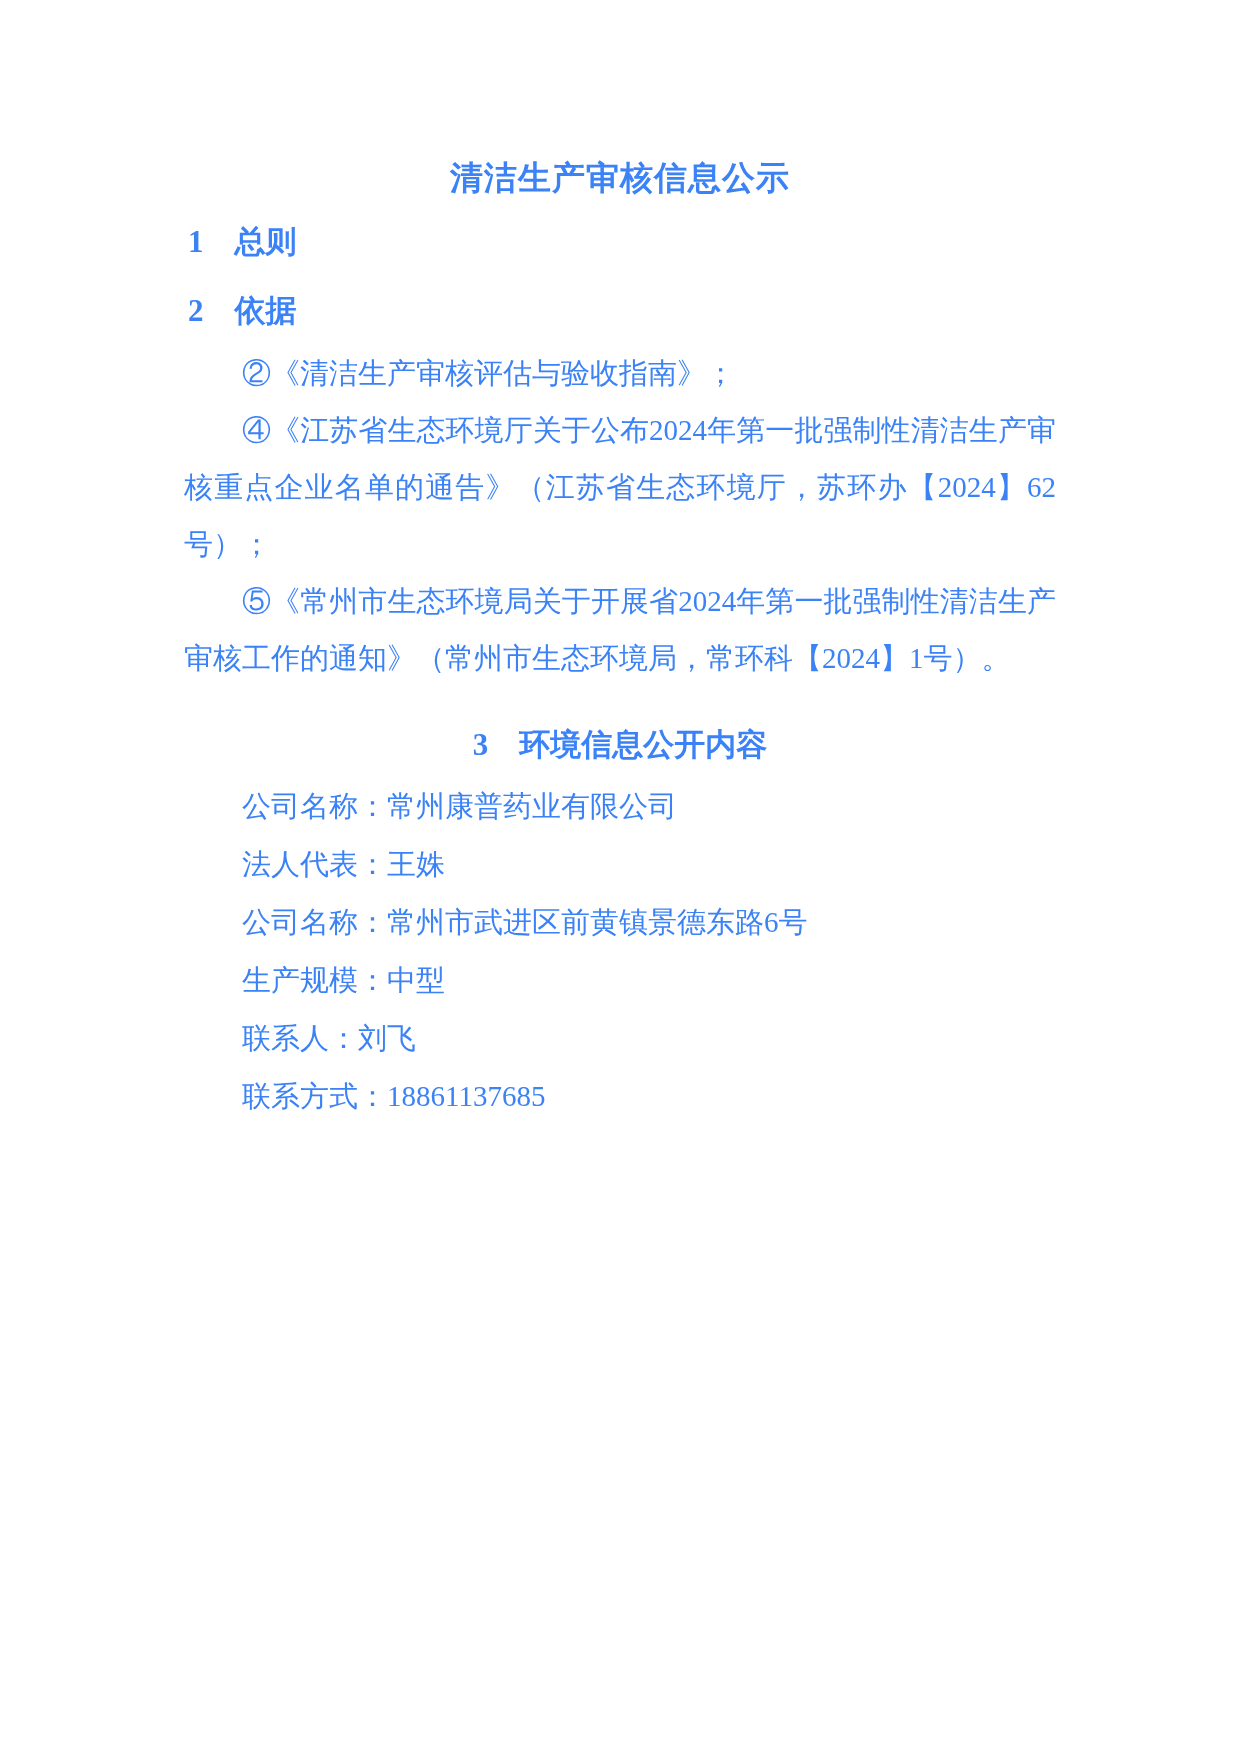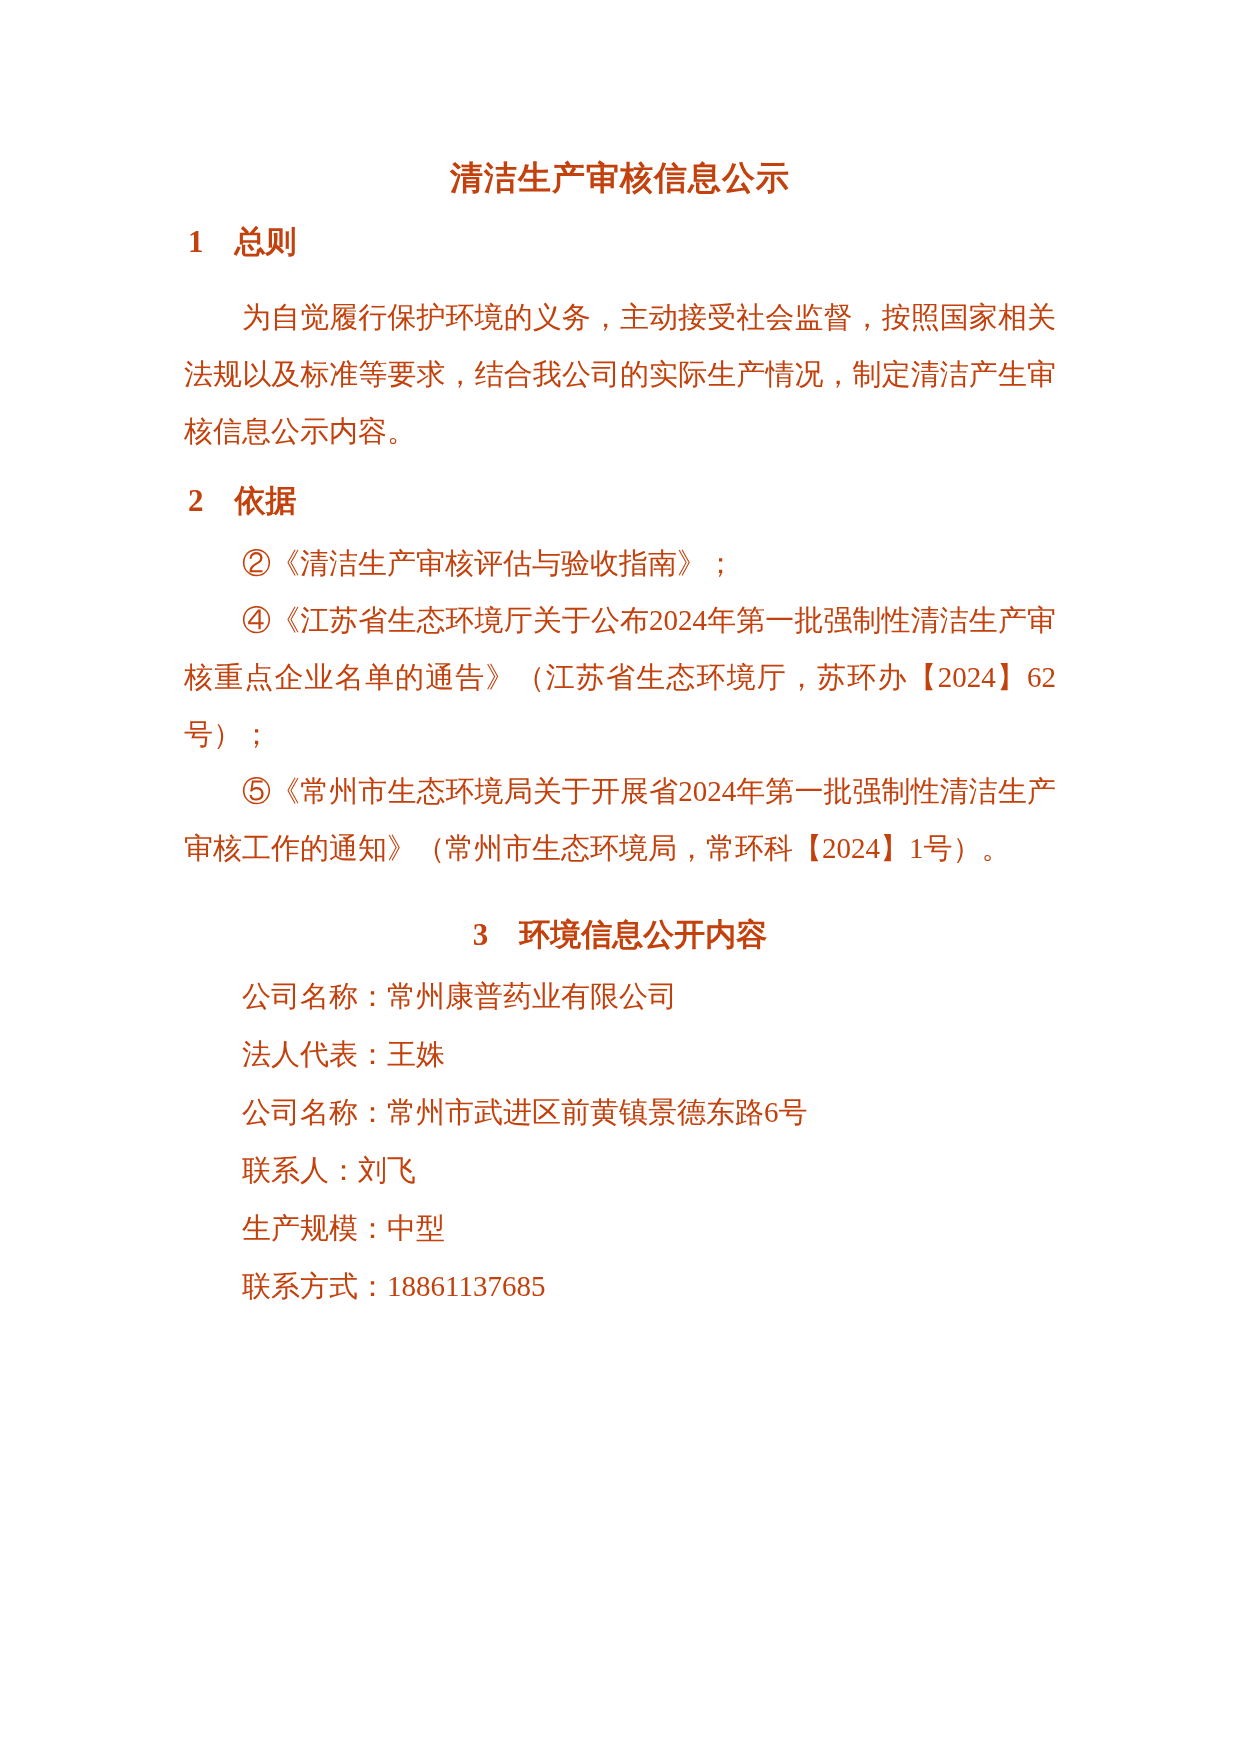--- a/index.html
+++ b/index.html
@@ -6,21 +6,21 @@
     margin: 0;
     padding: 0;
     background: #ffffff;
   }
   .page {
     position: relative;
     width: 1240px;
     height: 1753px;
     margin: 0 auto;
     background: #ffffff;
-    color: #c2410c;
+    color: #3b82f6;
     font-family: "Liberation Serif", "DejaVu Serif", serif;
     box-sizing: border-box;
     padding: 150px 184px 0 184px;
     overflow: hidden;
   }
   .doc-title {
     margin: 0;
     font-size: 33px;
     font-weight: bold;
     line-height: 57px;
@@ -59,35 +59,34 @@
 </style>
 </head>
 <body>
 
 <div class="page">
 
   <h1 class="doc-title">清洁生产审核信息公示</h1>
 
   <h2 class="heading h-general">1　总则</h2>
 
-  <p class="body-text indent para-general">为自觉履行保护环境的义务，主动接受社会监督，按照国家相关法规以及标准等要求，结合我公司的实际生产情况，制定清洁产生审核信息公示内容。</p>
 
   <h2 class="heading h-basis">2　依据</h2>
 
   <div class="items">
     <p class="body-text indent">②《清洁生产审核评估与验收指南》；</p>
     <p class="body-text indent">④《江苏省生态环境厅关于公布2024年第一批强制性清洁生产审核重点企业名单的通告》（江苏省生态环境厅，苏环办【2024】62 号）；</p>
     <p class="body-text indent">⑤《常州市生态环境局关于开展省2024年第一批强制性清洁生产审核工作的通知》（常州市生态环境局，常环科【2024】1号）。</p>
   </div>
 
   <h2 class="heading h-disclosure">3　环境信息公开内容</h2>
 
 
   <div class="fields">
     <p class="field"><span>公司名称：</span><span>常州康普药业有限公司</span></p>
     <p class="field"><span>法人代表：</span><span>王姝</span></p>
     <p class="field"><span>公司名称：</span><span>常州市武进区前黄镇景德东路6号</span></p>
+    <p class="field"><span>生产规模：</span><span>中型</span></p>
     <p class="field"><span>联系人：</span><span>刘飞</span></p>
-    <p class="field"><span>生产规模：</span><span>中型</span></p>
     <p class="field"><span>联系方式：</span><span>18861137685</span></p>
   </div>
 
 </div>
 
 </body></html>

